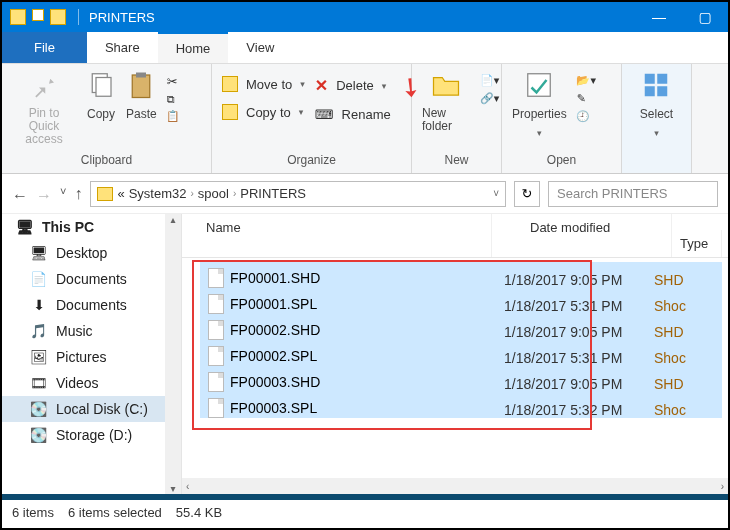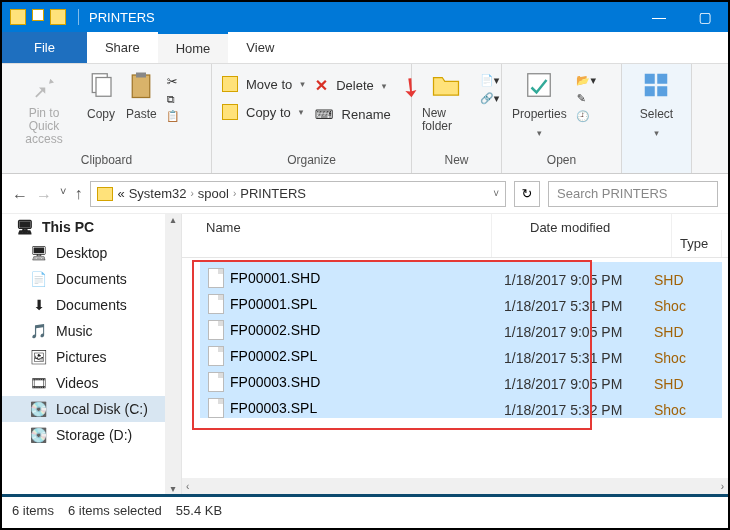--- a/index.html
+++ b/index.html
@@ -50,21 +50,21 @@
   .col.type { width: 50px; margin-top: 16px; }
   .filelist { position: relative; padding-left: 18px; padding-top: 4px; }
   .redbox { position: absolute; border: 2px solid #e53935; left: 10px; top: 2px; width: 400px; height: 170px; pointer-events: none; }
   .frow { display: flex; align-items: flex-end; font-size: 14px; height: 26px; background: #cde8ff; margin-right: 6px; }
   .frow .fname { width: 304px; display: flex; align-items: center; gap: 6px; padding-left: 8px; }
   .frow .fdate { width: 150px; color: #333; }
   .frow .ftype { width: 50px; color: #a16207; }
   .file-ico { width: 16px; height: 20px; border: 1px solid #bbb; background: #fff; position: relative; }
   .file-ico::after { content: ""; position: absolute; top: 0; right: 0; width: 5px; height: 5px; background: #ddd; }
   .hscroll { height: 16px; background: #f0f0f0; margin-top: auto; display: flex; align-items: center; font-size: 10px; color: #666; }
-  .status { height: 30px; border-top: 3px solid #0c4a6e; display: flex; align-items: center; font-size: 13px; color: #333; padding: 0 10px; gap: 14px; }
+  .status { height: 30px; border-top: 6px solid #0c4a6e; display: flex; align-items: center; font-size: 13px; color: #333; padding: 0 10px; gap: 14px; }
   .arrow-ann { position: absolute; left: 398px; top: 70px; color: #e53935; font-size: 26px; transform: rotate(40deg); pointer-events: none; }
   .delete-x { color: #d93025; font-weight: 700; font-size: 16px; }
   svg { display: block; }
 </style>
 </head>
 <body>
 
 <div class="titlebar">
   <div class="tb-icons">
     <span class="tb-ico"></span>

